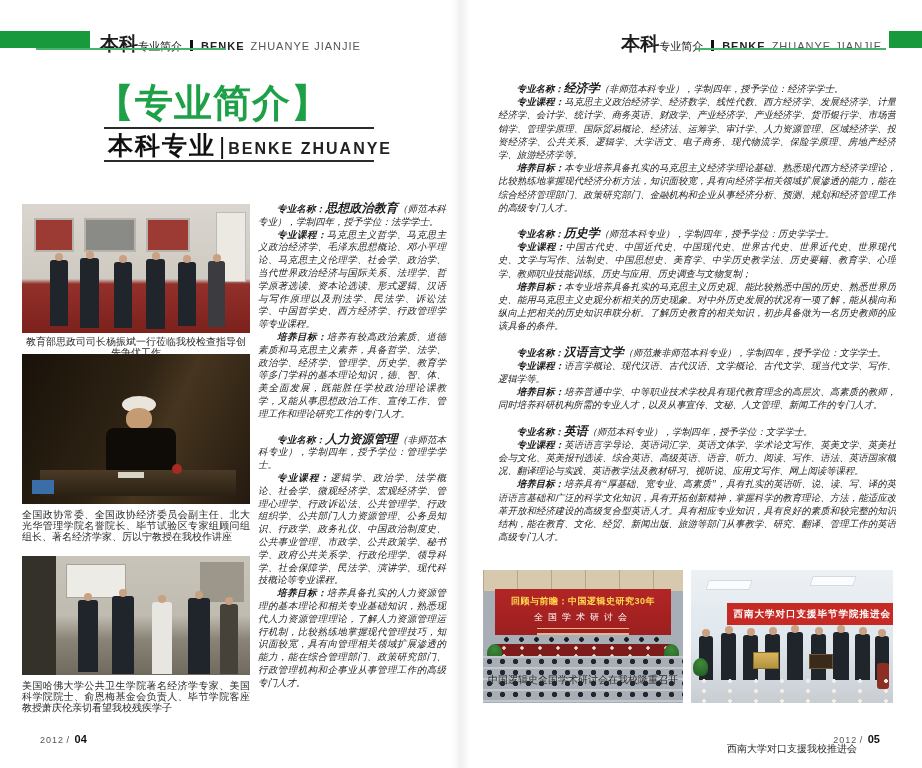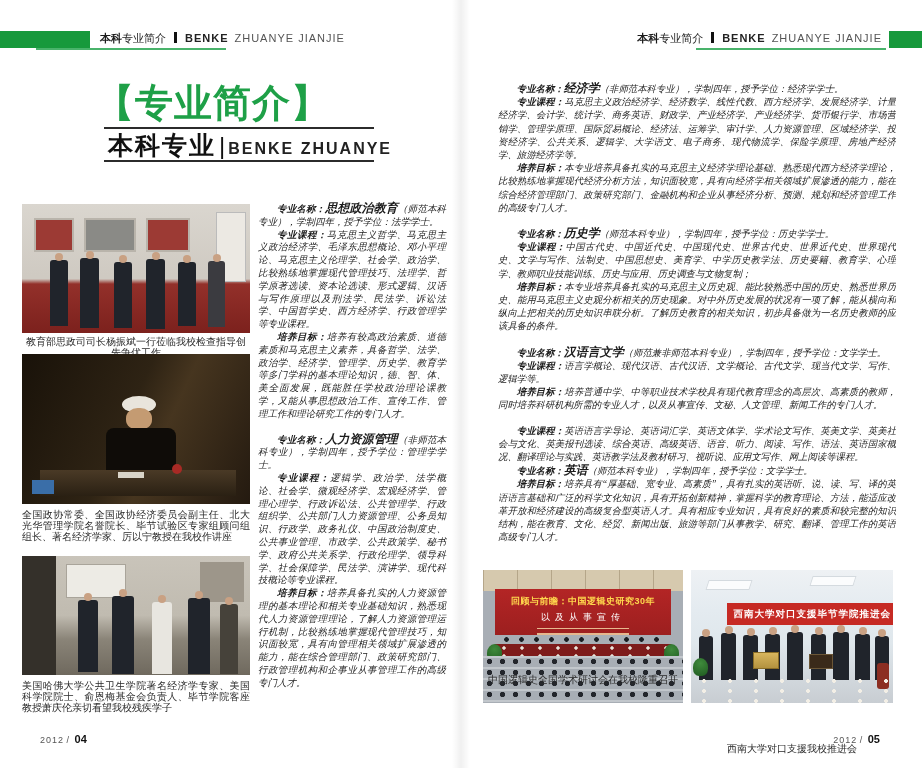--- a/index.html
+++ b/index.html
@@ -9,21 +9,21 @@
   .fold { position:absolute; left:452px; top:0; width:18px; height:100%;
           background:linear-gradient(to right, rgba(0,0,0,0), rgba(0,0,0,0.06) 50%, rgba(0,0,0,0)); }
 
   
   .hdr-block { position:absolute; top:31px; width:90px; height:17px; background:#17993c; }
   .hdr-block.left { left:0; }
   .hdr-block.right { right:0; width:33px; }
   .hdr-text { position:absolute; top:31px; font-family:"Liberation Sans",sans-serif; font-size:11px; white-space:nowrap; }
   .hdr-text.left { left:100px; }
   .hdr-text.right { right:40px; }
-  .hdr-cn-b { font-weight:700; font-size:11px; }
+  .hdr-cn-b { font-weight:700; font-size:19px; }
   .hdr-cn { font-size:11px; }
   .hdr-bar { display:inline-block; width:3px; height:11px; background:#111; margin:0 8px -1px 8px; }
   .hdr-en-b { font-weight:700; letter-spacing:1px; color:#222; }
   .hdr-en { color:#555; letter-spacing:1px; margin-left:6px; }
   .hdr-underline { position:absolute; top:48px; height:1.5px; background:#49b36b; }
   .hdr-underline.left { left:36px; width:190px; }
   .hdr-underline.right { right:36px; width:190px; }
 
   
   .main-title { position:absolute; left:96px; top:78px; width:290px; font-size:38px; font-weight:700;
@@ -171,21 +171,21 @@
     <div class="fig" style="left:90px; top:40px; width:22px; height:78px;"></div>
     <div class="fig" style="left:130px; top:46px; width:20px; height:72px; background:#e8e6e0;"></div>
     <div class="fig" style="left:166px; top:42px; width:22px; height:76px;"></div>
     <div class="fig" style="left:198px; top:48px; width:18px; height:70px; background:#46423a;"></div>
   </div>
   <div class="cap cap-just" style="left:22px; top:680px; width:228px;">美国哈佛大学公共卫生学院著名经济学专家、美国科学院院士、俞恩梅基金会负责人、毕节学院客座教授萧庆伦亲切看望我校残疾学子</div>
 
   <div class="textcol textcol-left">
     <div class="sec">
       <p class="para"><span class="lbl">专业名称：</span><span class="mname">思想政治教育</span><span>（师范本科专业），学制四年，授予学位：法学学士。</span></p>
-      <p class="para"><span class="lbl">专业课程：</span><span>马克思主义哲学、马克思主义政治经济学、毛泽东思想概论、邓小平理论、马克思主义伦理学、社会学、政治学、比较熟练地掌握现代管理技巧、法理学、哲学原著选读、资本论选读、形式逻辑、汉语与写作原理以及刑法学、民法学、诉讼法学、中国哲学史、西方经济学、行政管理学等专业课程。</span></p>
+      <p class="para"><span class="lbl">专业课程：</span><span>马克思主义哲学、马克思主义政治经济学、毛泽东思想概论、邓小平理论、马克思主义伦理学、社会学、政治学、当代世界政治经济与国际关系、法理学、哲学原著选读、资本论选读、形式逻辑、汉语与写作原理以及刑法学、民法学、诉讼法学、中国哲学史、西方经济学、行政管理学等专业课程。</span></p>
       <p class="para"><span class="lbl">培养目标：</span><span>培养有较高政治素质、道德素质和马克思主义素养，具备哲学、法学、政治学、经济学、管理学、历史学、教育学等多门学科的基本理论知识，德、智、体、美全面发展，既能胜任学校政治理论课教学，又能从事思想政治工作、宣传工作、管理工作和理论研究工作的专门人才。</span></p>
     </div>
     <div class="sec">
       <p class="para"><span class="lbl">专业名称：</span><span class="mname">人力资源管理</span><span>（非师范本科专业），学制四年，授予学位：管理学学士。</span></p>
       <p class="para"><span class="lbl">专业课程：</span><span>逻辑学、政治学、法学概论、社会学、微观经济学、宏观经济学、管理心理学、行政诉讼法、公共管理学、行政组织学、公共部门人力资源管理、公务员知识、行政学、政务礼仪、中国政治制度史、公共事业管理、市政学、公共政策学、秘书学、政府公共关系学、行政伦理学、领导科学、社会保障学、民法学、演讲学、现代科技概论等专业课程。</span></p>
       <p class="para"><span class="lbl">培养目标：</span><span>培养具备扎实的人力资源管理的基本理论和相关专业基础知识，熟悉现代人力资源管理理论，了解人力资源管理运行机制，比较熟练地掌握现代管理技巧，知识面较宽，具有向管理相关领域扩展渗透的能力，能在综合管理部门、政策研究部门、行政管理机构和企事业从事管理工作的高级专门人才。</span></p>
     </div>
   </div>
 
   <div class="textcol textcol-right">
@@ -198,31 +198,31 @@
       <p class="para"><span class="lbl">专业名称：</span><span class="mname">历史学</span><span>（师范本科专业），学制四年，授予学位：历史学学士。</span></p>
       <p class="para"><span class="lbl">专业课程：</span><span>中国古代史、中国近代史、中国现代史、世界古代史、世界近代史、世界现代史、文学与写作、法制史、中国思想史、美育学、中学历史教学法、历史要籍、教育学、心理学、教师职业技能训练、历史与应用、历史调查与文物复制；</span></p>
       <p class="para"><span class="lbl">培养目标：</span><span>本专业培养具备扎实的马克思主义历史观、能比较熟悉中国的历史、熟悉世界历史、能用马克思主义史观分析相关的历史现象。对中外历史发展的状况有一项了解，能从横向和纵向上把相关的历史知识串联分析。了解历史教育的相关知识，初步具备做为一名历史教师的应该具备的条件。</span></p>
     </div>
     <div class="sec">
       <p class="para"><span class="lbl">专业名称：</span><span class="mname">汉语言文学</span><span>（师范兼非师范本科专业），学制四年，授予学位：文学学士。</span></p>
       <p class="para"><span class="lbl">专业课程：</span><span>语言学概论、现代汉语、古代汉语、文学概论、古代文学、现当代文学、写作、逻辑学等。</span></p>
       <p class="para"><span class="lbl">培养目标：</span><span>培养普通中学、中等职业技术学校具有现代教育理念的高层次、高素质的教师，同时培养科研机构所需的专业人才，以及从事宣传、文秘、人文管理、新闻工作的专门人才。</span></p>
     </div>
     <div class="sec">
+      <p class="para"><span class="lbl">专业名称：</span><span class="mname">英语</span><span>（师范本科专业），学制四年，授予学位：文学学士。</span></p>
       <p class="para"><span class="lbl">专业课程：</span><span>英语语言学导论、英语词汇学、英语文体学、学术论文写作、英美文学、英美社会与文化、英美报刊选读、综合英语、高级英语、语音、听力、阅读、写作、语法、英语国家概况、翻译理论与实践、英语教学法及教材研习、视听说、应用文写作、网上阅读等课程。</span></p>
-      <p class="para"><span class="lbl">专业名称：</span><span class="mname">英语</span><span>（师范本科专业），学制四年，授予学位：文学学士。</span></p>
       <p class="para"><span class="lbl">培养目标：</span><span>培养具有“厚基础、宽专业、高素质”，具有扎实的英语听、说、读、写、译的英语语言基础和广泛的科学文化知识，具有开拓创新精神，掌握科学的教育理论、方法，能适应改革开放和经济建设的高级复合型英语人才。具有相应专业知识，具有良好的素质和较完整的知识结构，能在教育、文化、经贸、新闻出版、旅游等部门从事教学、研究、翻译、管理工作的英语高级专门人才。</span></p>
     </div>
   </div>
 
   <div class="photo photo4">
     <div class="p4-ceil"></div>
     <div class="p4-banner">
       <div class="p4-t1">回顾与前瞻：中国逻辑史研究30年</div>
-      <div class="p4-t2">以及从事宣传</div>
+      <div class="p4-t2">全国学术研讨会</div>
       <div class="p4-fine"></div>
       <div class="p4-fine"></div>
     </div>
     <div class="p4-row"></div>
     <div class="p4-stage"></div>
     <div class="plant" style="left:4px; top:74px;"></div>
     <div class="plant" style="right:4px; top:74px;"></div>
     <div class="p4-aud"></div>
   </div>
   <div class="cap cap-center" style="left:483px; top:674px; width:200px;">中国逻辑史全国学术研讨会在我校隆重召开</div>

